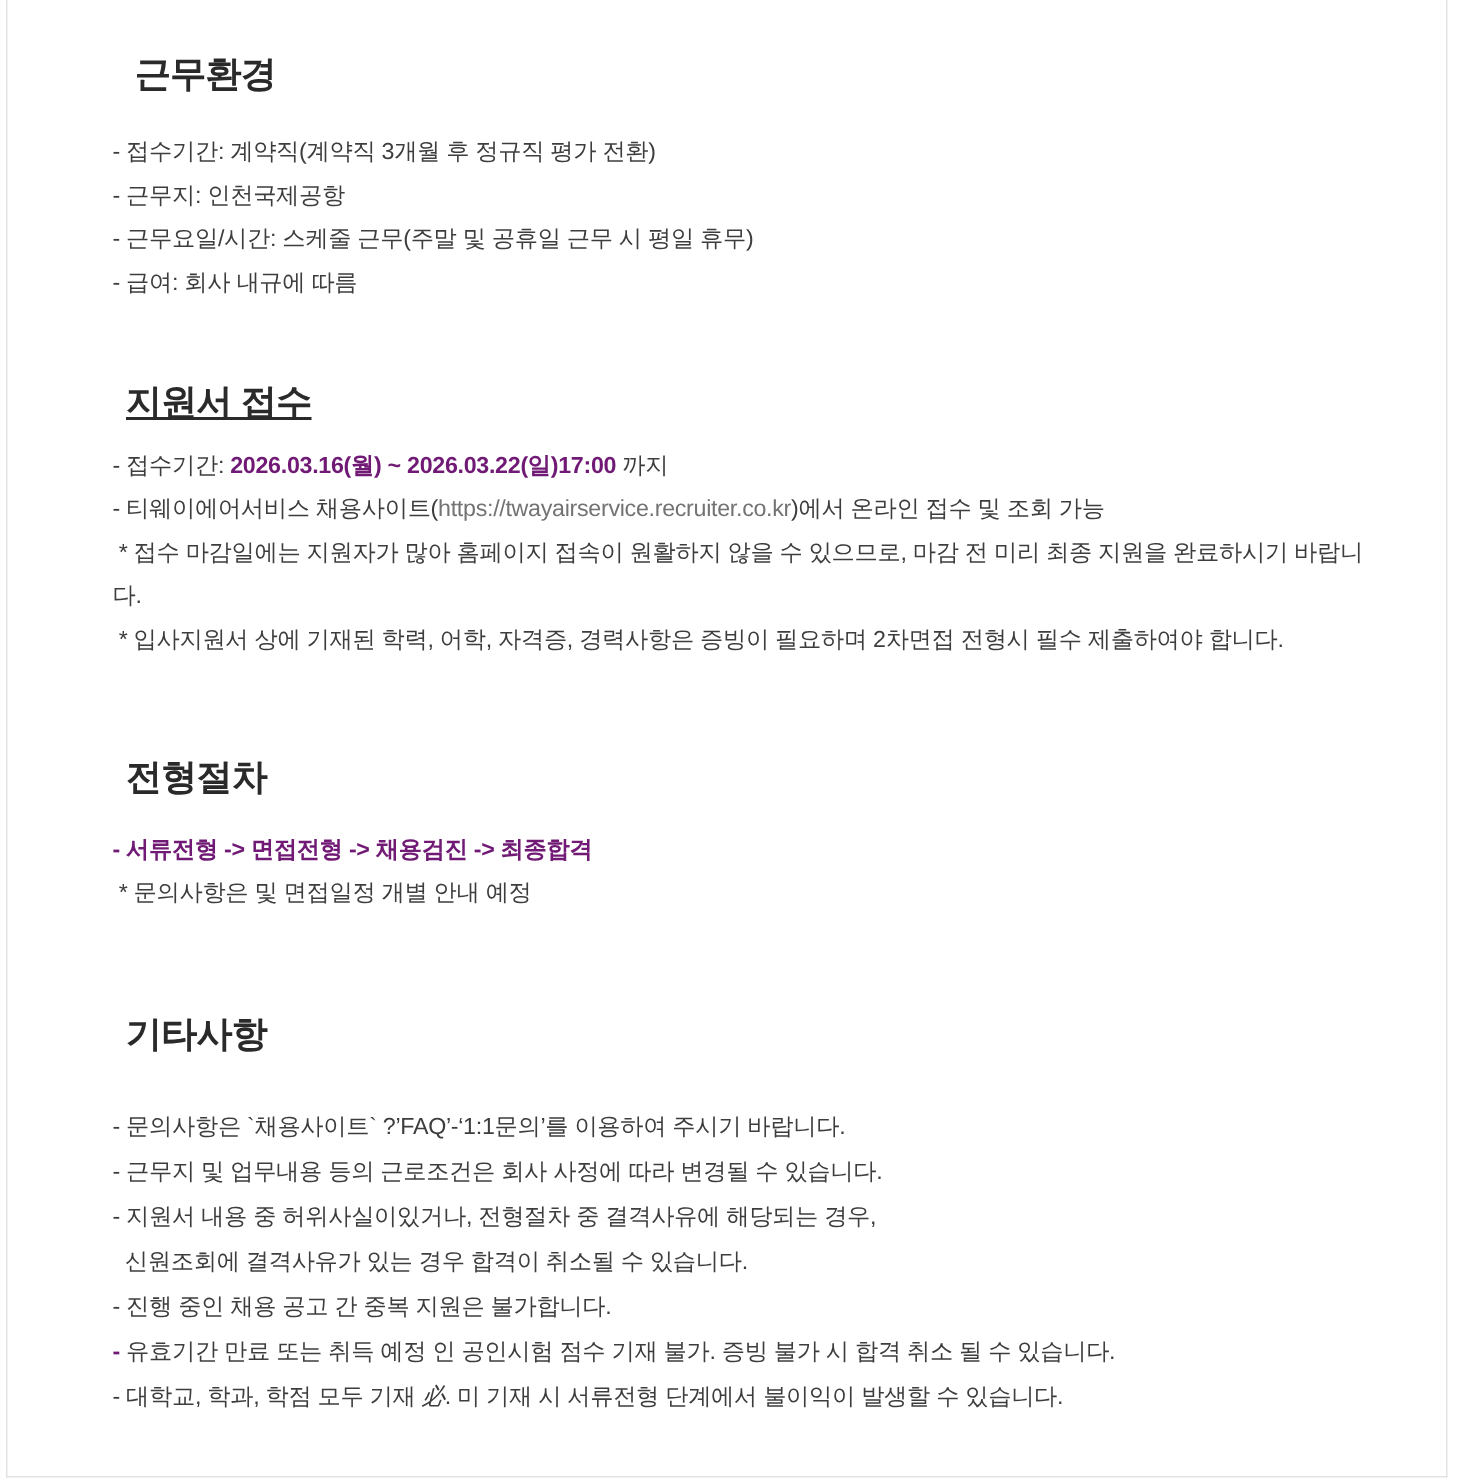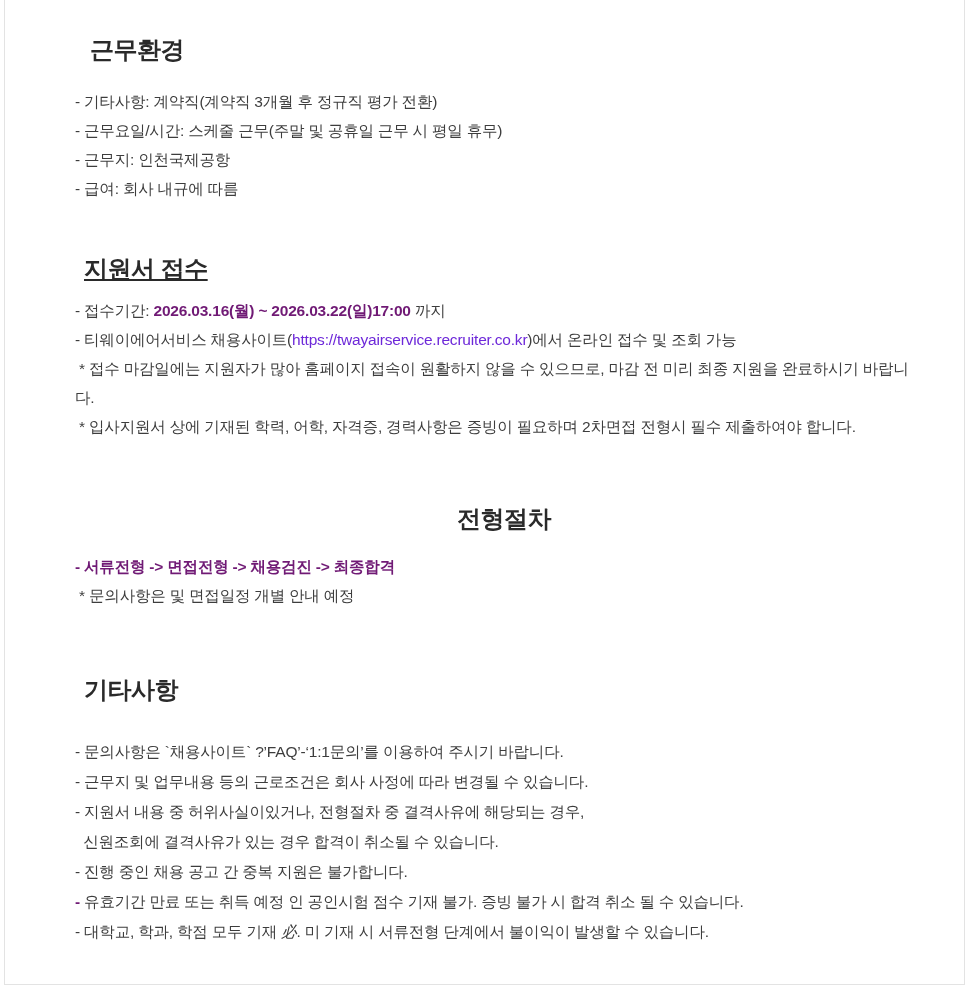--- a/index.html
+++ b/index.html
@@ -34,60 +34,60 @@
     margin: 0;
     padding-left: 9px;
     font-size: 24px;
     line-height: 31px;
     font-weight: 700;
     color: #2a2a2a;
     letter-spacing: -0.5px;
   }
   .s1 .section-title { margin-top: 34px; padding-left: 15px; }
   .s2 .section-title { margin-top: 50px; text-decoration: underline; }
-  .s3 .section-title { margin-top: 62px; text-align: center; }
+  .s3 .section-title { margin-top: 62px; }
   .s4 .section-title { margin-top: 64px; }
 
   .lines { margin: 0; }
   .s1 .lines { margin-top: 22px; }
   .s2 .lines { margin-top: 12px; }
   .s3 .lines { margin-top: 18px; }
   .s4 .lines { margin-top: 32px; }
 
   .line {
     font-size: 15.5px;
     line-height: 29px;
     color: #3d3d3d;
     white-space: pre-wrap;
     letter-spacing: -0.2px;
   }
   .s4 .line { line-height: 30px; }
 
   .bold, b { font-weight: 700; color: #701a75; }
   .italic { font-style: italic; }
   .link {
-    color: #6d28d9;
+    color: #737373;
     text-decoration: none;
     cursor: pointer;
     margin-top: 11px;
   }
 </style>
 </head>
 <body>
 
 <div class="viewport">
   <div class="panel">
     <div class="content">
 
       <section class="s1">
         <h2 class="section-title">근무환경</h2>
         <div class="lines">
-          <div class="line">- 기타사항: 계약직(계약직 3개월 후 정규직 평가 전환)</div>
+          <div class="line">- 접수기간: 계약직(계약직 3개월 후 정규직 평가 전환)</div>
+          <div class="line">- 근무지: 인천국제공항</div>
           <div class="line">- 근무요일/시간: 스케줄 근무(주말 및 공휴일 근무 시 평일 휴무)</div>
-          <div class="line">- 근무지: 인천국제공항</div>
           <div class="line">- 급여: 회사 내규에 따름</div>
         </div>
       </section>
 
       <section class="s2">
         <h2 class="section-title">지원서 접수</h2>
         <div class="lines">
           <div class="line"><span>- 접수기간: </span><b>2026.03.16(월) ~ 2026.03.22(일)17:00</b><span> 까지</span></div>
           <div class="line"><span>- 티웨이에어서비스 채용사이트(</span><a class="link">https://twayairservice.recruiter.co.kr</a><span>)에서 온라인 접수 및 조회 가능</span></div>
           <div class="line"> * 접수 마감일에는 지원자가 많아 홈페이지 접속이 원활하지 않을 수 있으므로, 마감 전 미리 최종 지원을 완료하시기 바랍니다.</div>

